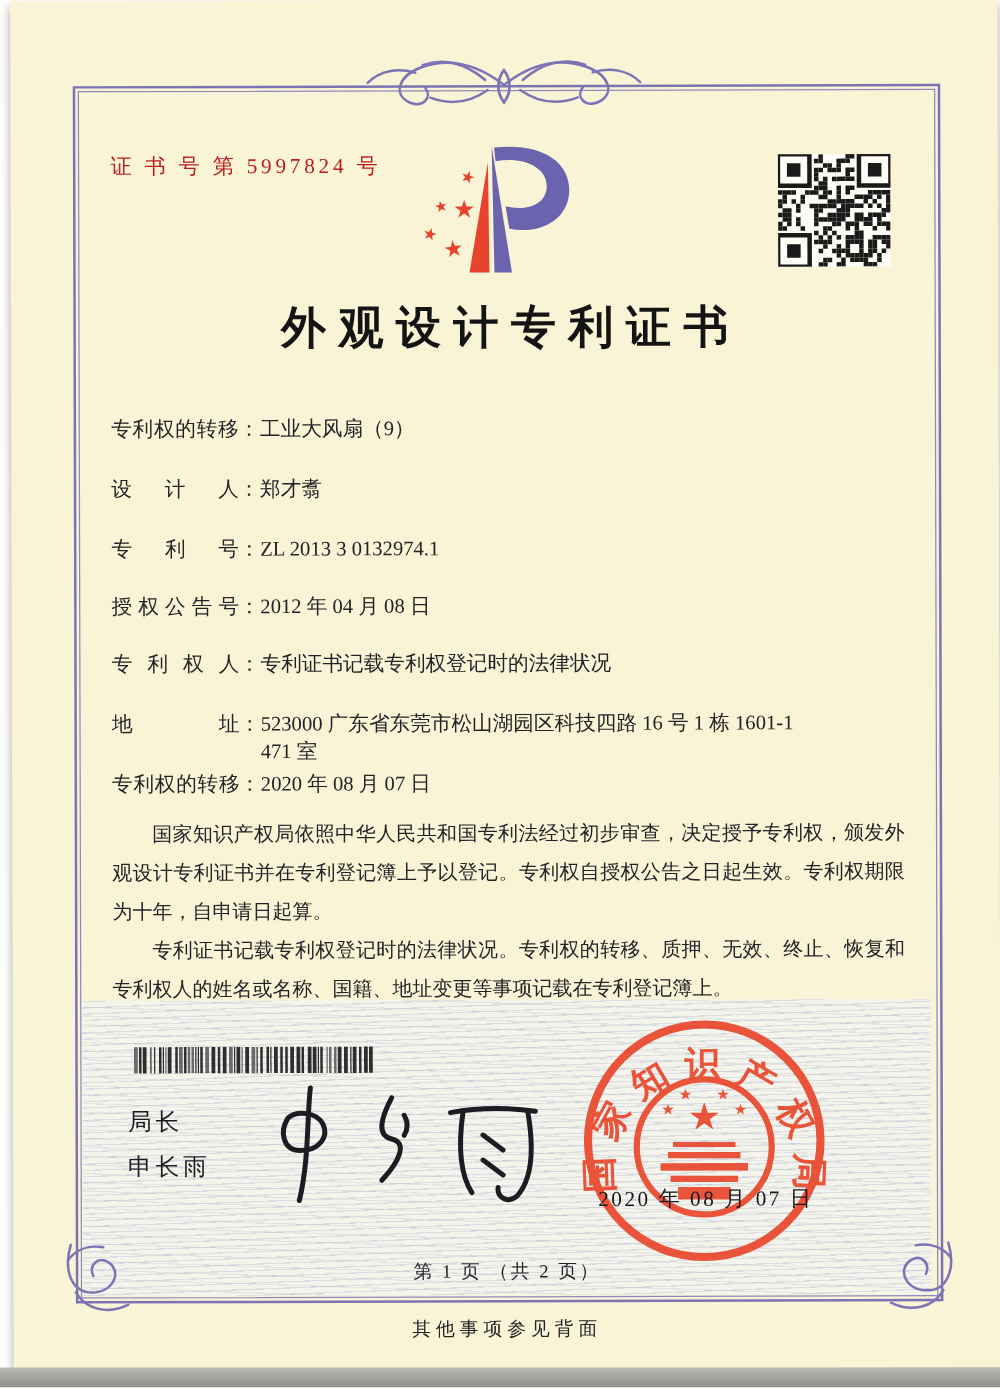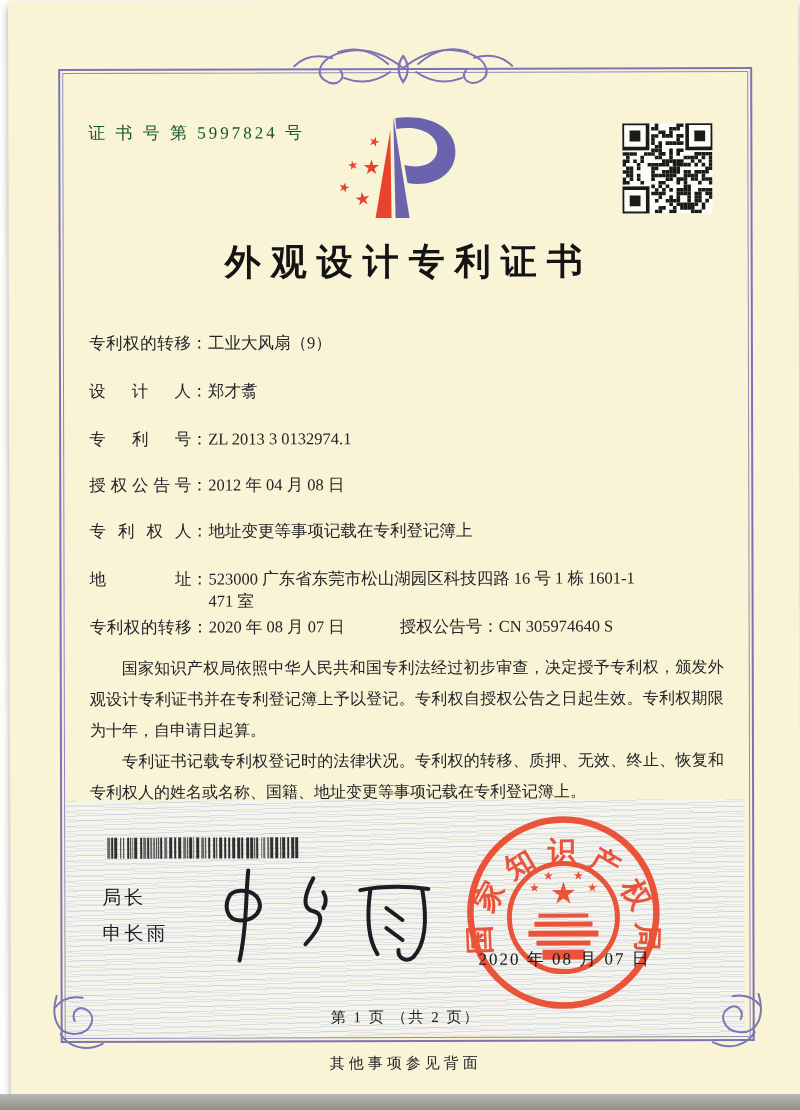--- a/index.html
+++ b/index.html
@@ -31,21 +31,21 @@
   .corner-fl.br{right:34px;bottom:40px;transform:scaleX(-1);}
   
   .band{
     position:absolute;left:56px;top:800px;width:678px;height:236px;
     background-color:#f5f4ec;
     background-image:
       repeating-linear-gradient(178deg,rgba(120,135,185,.20) 0 1px,transparent 1px 5px),
       repeating-linear-gradient(182deg,rgba(120,135,185,.14) 0 1px,transparent 1px 7px);
   }
   .cert-no{
-    position:absolute;left:80px;top:121px;font-size:17px;color:#14532d;
+    position:absolute;left:80px;top:121px;font-size:17px;color:#b91c1c;
     letter-spacing:3px;
   }
   .logo{position:absolute;left:325px;top:114px;}
   .qr{position:absolute;left:614px;top:124px;width:90px;height:90px;background:#fdfdf6;}
   .title{
     position:absolute;left:0;top:238px;width:100%;text-align:center;
     font-size:36px;font-weight:bold;color:#141414;letter-spacing:10px;
     text-indent:10px;
   }
   .field{
@@ -379,28 +379,27 @@
   <div class="field" style="top:380px">
     <span class="lbl">设计人</span><span class="col">：</span><span class="val">郑才翥</span>
   </div>
   <div class="field" style="top:428px">
     <span class="lbl">专利号</span><span class="col">：</span><span class="val">ZL 2013 3 0132974.1</span>
   </div>
   <div class="field" style="top:474px">
     <span class="lbl">授权公告号</span><span class="col">：</span><span class="val">2012 年 04 月 08 日</span>
   </div>
   <div class="field" style="top:520px">
-    <span class="lbl">专利权人</span><span class="col">：</span><span class="val">地址变更等事项记载在专利登记簿上</span>
+    <span class="lbl">专利权人</span><span class="col">：</span><span class="val">专利证书记载专利权登记时的法律状况</span>
   </div>
   <div class="field" style="top:568px">
     <span class="lbl">地址</span><span class="col">：</span><span class="val"><span>523000 广东省东莞市松山湖园区科技四路 16 号 1 栋 1601-1</span><br><span>471 室</span></span>
   </div>
   <div class="field" style="top:616px">
     <span class="lbl">专利权的转移</span><span class="col">：</span><span class="val">2020 年 08 月 07 日</span>
-    <span class="grant-right"><span>授权公告号</span><span>：</span><span>CN 305974640 S</span></span>
   </div>
 
   <div class="paras">
     <p>国家知识产权局依照中华人民共和国专利法经过初步审查，决定授予专利权，颁发外观设计专利证书并在专利登记簿上予以登记。专利权自授权公告之日起生效。专利权期限为十年，自申请日起算。</p>
     <p>专利证书记载专利权登记时的法律状况。专利权的转移、质押、无效、终止、恢复和专利权人的姓名或名称、国籍、地址变更等事项记载在专利登记簿上。</p>
   </div>
 
   <div class="barcode" id="barcode">
       <i style="width: 3px; margin-right: 1px; background: rgb(106, 106, 106);"></i>
       <i style="width: 2px; margin-right: 1px; background: rgb(46, 46, 46);"></i>

